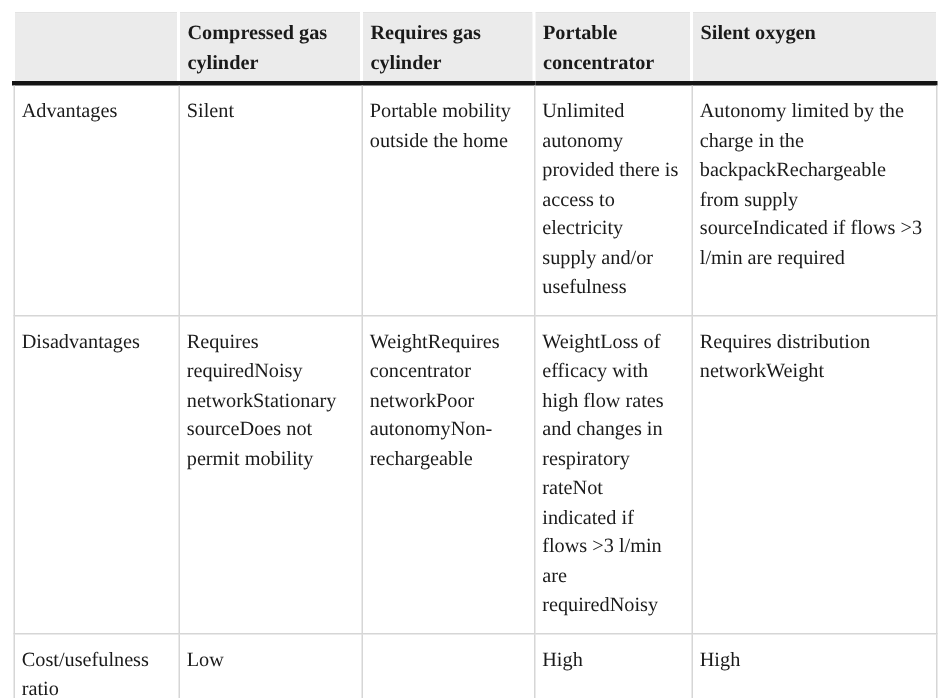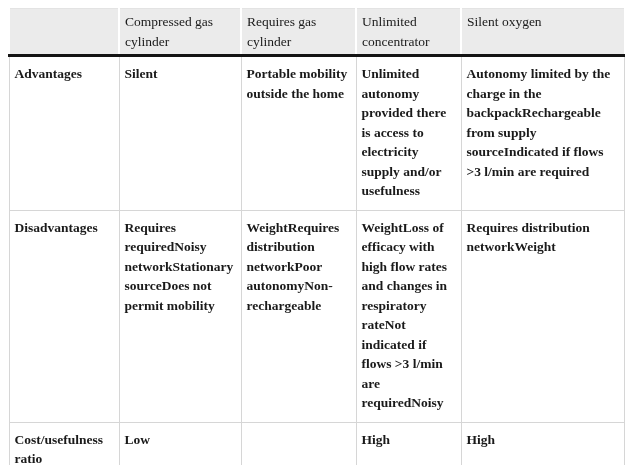--- a/index.html
+++ b/index.html
@@ -15,35 +15,34 @@
   table.cmp {
     border-collapse: collapse;
     table-layout: fixed;
     width: 615px;
     font-size: 13.5px;
     line-height: 19.5px;
     color: #1a1a1a;
   }
   table.cmp th {
     background: #ebebeb;
-    font-weight: normal;
+    font-weight: bold;
     text-align: left;
     vertical-align: top;
     padding: 3px 6px 3px 5px;
     border-top: 1px solid #e3e3e3;
     border-left: 2px solid #ffffff;
     border-bottom: 3px solid #141414;
   }
   table.cmp td {
     border: 1px solid #d6d6d6;
     vertical-align: top;
     text-align: left;
     padding: 7px 6px 9px 5px;
     word-wrap: break-word;
-    font-weight: bold;
   }
   table.cmp tbody tr.last td {
     border-bottom: 3px solid #141414;
   }
 </style>
 </head>
 <body>
 
 <table class="cmp">
   <colgroup>
@@ -51,36 +50,36 @@
     <col style="width:122px">
     <col style="width:115px">
     <col style="width:105px">
     <col style="width:163px">
   </colgroup>
   <thead>
     <tr>
       <th></th>
       <th>Compressed gas cylinder</th>
       <th>Requires gas cylinder</th>
-      <th>Unlimited concentrator</th>
+      <th>Portable concentrator</th>
       <th>Silent oxygen</th>
     </tr>
   </thead>
   <tbody>
     <tr>
       <td>Advantages</td>
       <td>Silent</td>
       <td>Portable mobility outside the home</td>
       <td>Unlimited autonomy provided there is access to electricity supply and/or usefulness</td>
       <td>Autonomy limited by the charge in the backpackRechargeable from supply sourceIndicated if flows &gt;3 l/min are required</td>
     </tr>
     <tr>
       <td>Disadvantages</td>
       <td>Requires requiredNoisy networkStationary sourceDoes not permit mobility</td>
-      <td>WeightRequires distribution networkPoor autonomyNon-rechargeable</td>
+      <td>WeightRequires concentrator networkPoor autonomyNon-rechargeable</td>
       <td>WeightLoss of efficacy with high flow rates and changes in respiratory rateNot indicated if flows &gt;3 l/min are requiredNoisy</td>
       <td>Requires distribution networkWeight</td>
     </tr>
     <tr class="last">
       <td>Cost/usefulness ratio</td>
       <td>Low</td>
       <td></td>
       <td>High</td>
       <td>High</td>
     </tr>

